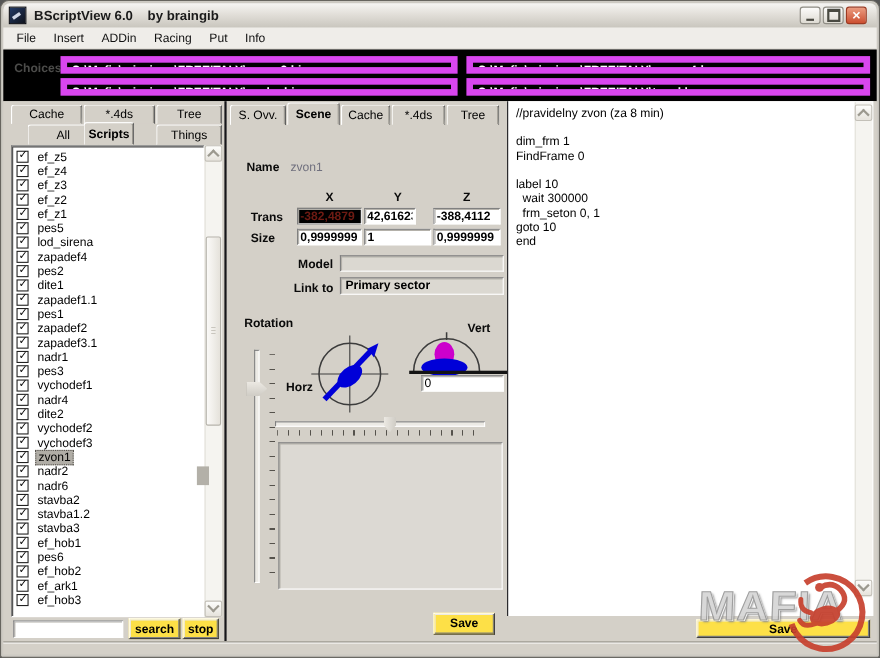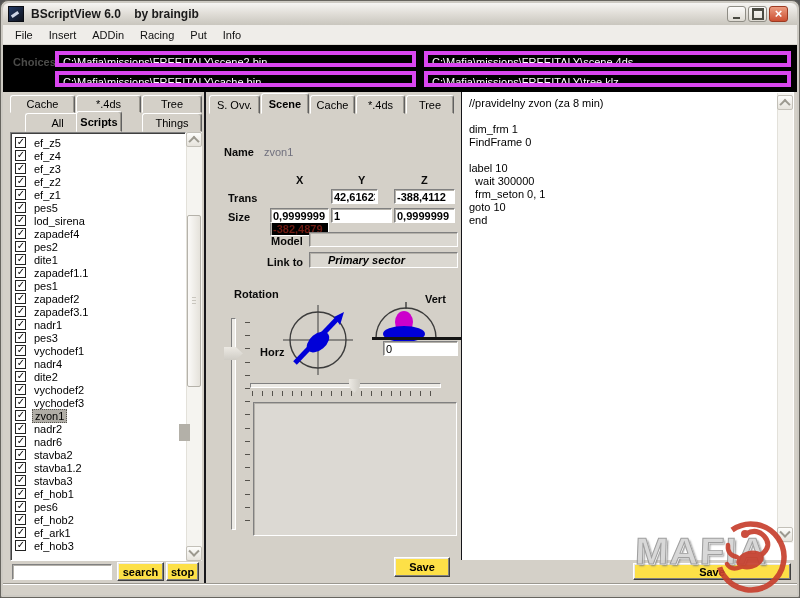--- a/index.html
+++ b/index.html
@@ -17,21 +17,21 @@
   .min-glyph{width:7px;height:2px;background:#4a4a42;margin-top:8px;}
   .max-glyph{width:8px;height:7px;border:2px solid #4a4a42;border-top-width:3px;}
 
   
   #menubar{left:3px;top:25px;width:794px;height:20px;background:#efede9;display:flex;align-items:center;padding-left:4px;border-bottom:1px solid #dbd8d1;}
   .menu-item{padding:2px 8px;color:#111;}
 
   
   #band{left:3px;top:45px;width:794px;height:47px;background:#000;}
   #choices-label{left:13px;top:56px;color:#4c4c4a;font-weight:bold;}
-  .pathfield{height:16px;background:#000;border:4px solid #d946ef;color:#fff;font-weight:normal;padding:1px 0 0 4px;white-space:nowrap;overflow:hidden;}
+  .pathfield{height:16px;background:#000;border:6px solid #d946ef;color:#fff;font-weight:bold;padding:1px 0 0 4px;white-space:nowrap;overflow:hidden;}
 
   
   #main{left:3px;top:92px;width:794px;height:491px;background:#d4d0c8;}
   .vsep{background:#16161a;}
 
   
   .raised{background:#fde047;border:1px solid;border-color:#ffffff #404040 #404040 #ffffff;box-shadow:inset -1px -1px 0 #808080,inset 1px 1px 0 #eceae5;}
   .sunken{background:#fff;border:1px solid;border-color:#808080 #ffffff #ffffff #808080;box-shadow:inset 1px 1px 0 #b4b1aa;}
   button.raised{font-family:inherit;font-size:11px;font-weight:bold;padding:0;cursor:default;}
   input{font-family:inherit;font-size:11px;margin:0;padding:0 2px;box-sizing:border-box;outline:none;}
@@ -54,22 +54,22 @@
   .chev{width:6px;height:6px;border-left:2px solid #9c998f;border-top:2px solid #9c998f;}
   .chev.up{transform:rotate(45deg) translate(1px,1px);}
   .chev.down{transform:rotate(225deg) translate(2px,2px);}
   .sb-thumb{background:linear-gradient(90deg,#fbfaf8,#e5e2db);border:1px solid #b5b2aa;border-radius:2px;position:relative;}
   .sb-thumb:after{content:"";position:absolute;left:4px;right:4px;top:50%;height:7px;margin-top:-4px;background:repeating-linear-gradient(180deg,#c9c6be 0 1px,transparent 1px 3px);}
 
   
   .blabel{font-weight:bold;color:#0a0a0a;}
   .grayval{color:#70707e;}
   .fieldval{font-weight:bold;}
-  #trans-x{background:#000;color:#6f1b13;border-color:#808080 #ffffff #ffffff #808080;margin-top:32px;}
-  .flatfield{background:#dbd8d1;border:1px solid;border-color:#808080 #ffffff #ffffff #808080;box-shadow:inset 1px 1px 0 #b4b1aa;padding:1px 0 0 18px;font-style:italic;}
+  #trans-x{background:#000;color:#6f1b13;border-color:#808080 #ffffff #ffffff #808080;}
+  .flatfield{background:#dbd8d1;border:1px solid;border-color:#808080 #ffffff #ffffff #808080;box-shadow:inset 1px 1px 0 #b4b1aa;padding:1px 0 0 4px;}
 
   .v-track{width:5px;background:#eceae5;border:1px solid;border-color:#808080 #fff #fff #808080;}
   .v-ticks{width:5px;background:repeating-linear-gradient(180deg,#55524c 0 1px,transparent 1px 13.2px);}
   .h-track{height:5px;background:#eceae5;border:1px solid;border-color:#808080 #fff #fff #808080;}
   .h-ticks{height:5px;background:repeating-linear-gradient(90deg,#55524c 0 1px,transparent 1px 9.9px);}
   .thumb-r{width:19px;height:13px;background:linear-gradient(180deg,#ece9e3,#cfccc5);clip-path:polygon(0 0,62% 0,100% 50%,62% 100%,0 100%);filter:drop-shadow(0 1px 0 #6e6b65);}
   .thumb-d{width:11px;height:14px;background:linear-gradient(90deg,#ece9e3,#cfccc5);clip-path:polygon(0 0,100% 0,100% 55%,50% 100%,0 55%);filter:drop-shadow(1px 0 0 #6e6b65);}
 
   
   #script-area{left:461px;top:92px;width:333px;height:468px;background:#fff;border-left:1px solid #141418;}
@@ -415,21 +415,21 @@
   <span class="abs blabel" style="left:228px;top:211px;">Size</span>
   <input class="abs sunken fieldval" style="left: 270px; top: 208px; width: 59px; height: 15px;" value="0,9999999">
   <input class="abs sunken fieldval" style="left: 331px; top: 208px; width: 61px; height: 15px;" value="1">
   <input class="abs sunken fieldval" style="left: 394px; top: 208px; width: 61px; height: 15px;" value="0,9999999">
 
   <span class="abs blabel" style="left:271px;top:235px;">Model</span>
   <input class="abs flatfield" style="left: 309px; top: 232px; width: 149px; height: 15px;" value="">
   <span class="abs blabel" style="left:267px;top:256px;">Link to</span>
   <div class="abs flatfield fieldval" style="left:309px;top:252px;width:149px;height:16px;">Primary sector</div>
 
-  <span class="abs blabel" style="left:234px;top:288px;">Rotation</span>
+  <span class="abs blabel" style="left:222px;top:288px;">Rotation</span>
 
   <div class="abs v-track" style="left:231px;top:318px;height:212px;"></div>
   <div class="abs thumb-r" style="left:224px;top:347px;"></div>
   <div class="abs v-ticks" style="left:245px;top:322px;height:208px;"></div>
 
   <svg class="abs" style="left:278px;top:300px;" width="100" height="82" viewBox="0 0 100 82">
     <line x1="5" y1="40" x2="75" y2="40" stroke="#3c3c3c" stroke-width="1"></line>
     <line x1="40" y1="5" x2="40" y2="75" stroke="#3c3c3c" stroke-width="1"></line>
     <circle cx="40" cy="40" r="28" fill="none" stroke="#3c3c3c" stroke-width="1.4"></circle>
     <line x1="17" y1="63" x2="60" y2="18" stroke="#0000d8" stroke-width="5"></line>

